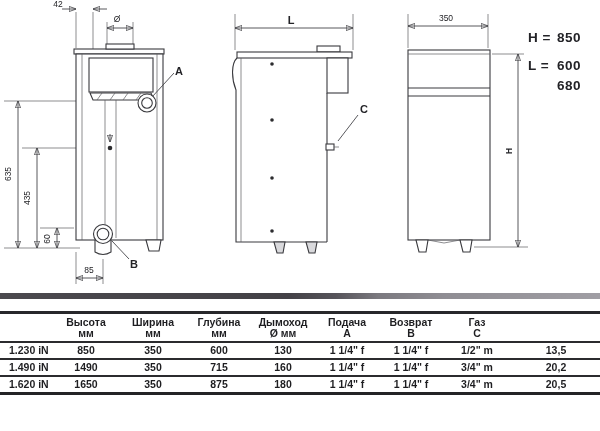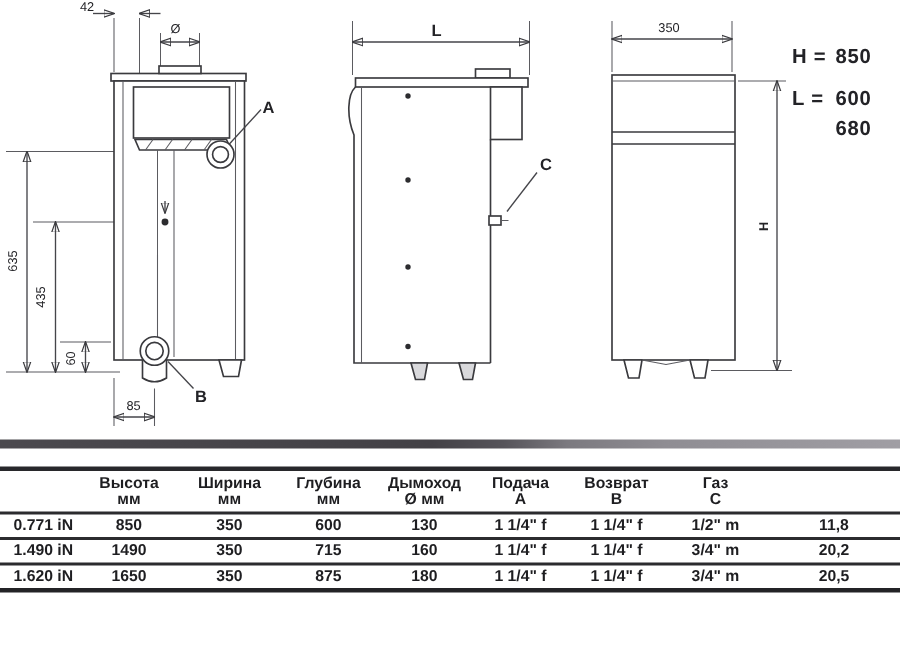--- a/index.html
+++ b/index.html
@@ -215,29 +215,29 @@
         <div>C</div>
         </th>
       <th>
         <div></div>
         <div></div>
         </th>
     </tr>
   </thead>
   <tbody>
     <tr>
-      <td class="c0">0.771 iN</td>
+      <td class="c0">1.230 iN</td>
       <td>850</td>
       <td>350</td>
       <td>600</td>
       <td>130</td>
       <td>1 1/4" f</td>
       <td>1 1/4" f</td>
       <td>1/2" m</td>
-      <td>11,8</td>
+      <td>13,5</td>
     </tr>
     <tr>
       <td class="c0">1.490 iN</td>
       <td>1490</td>
       <td>350</td>
       <td>715</td>
       <td>160</td>
       <td>1 1/4" f</td>
       <td>1 1/4" f</td>
       <td>3/4" m</td>

